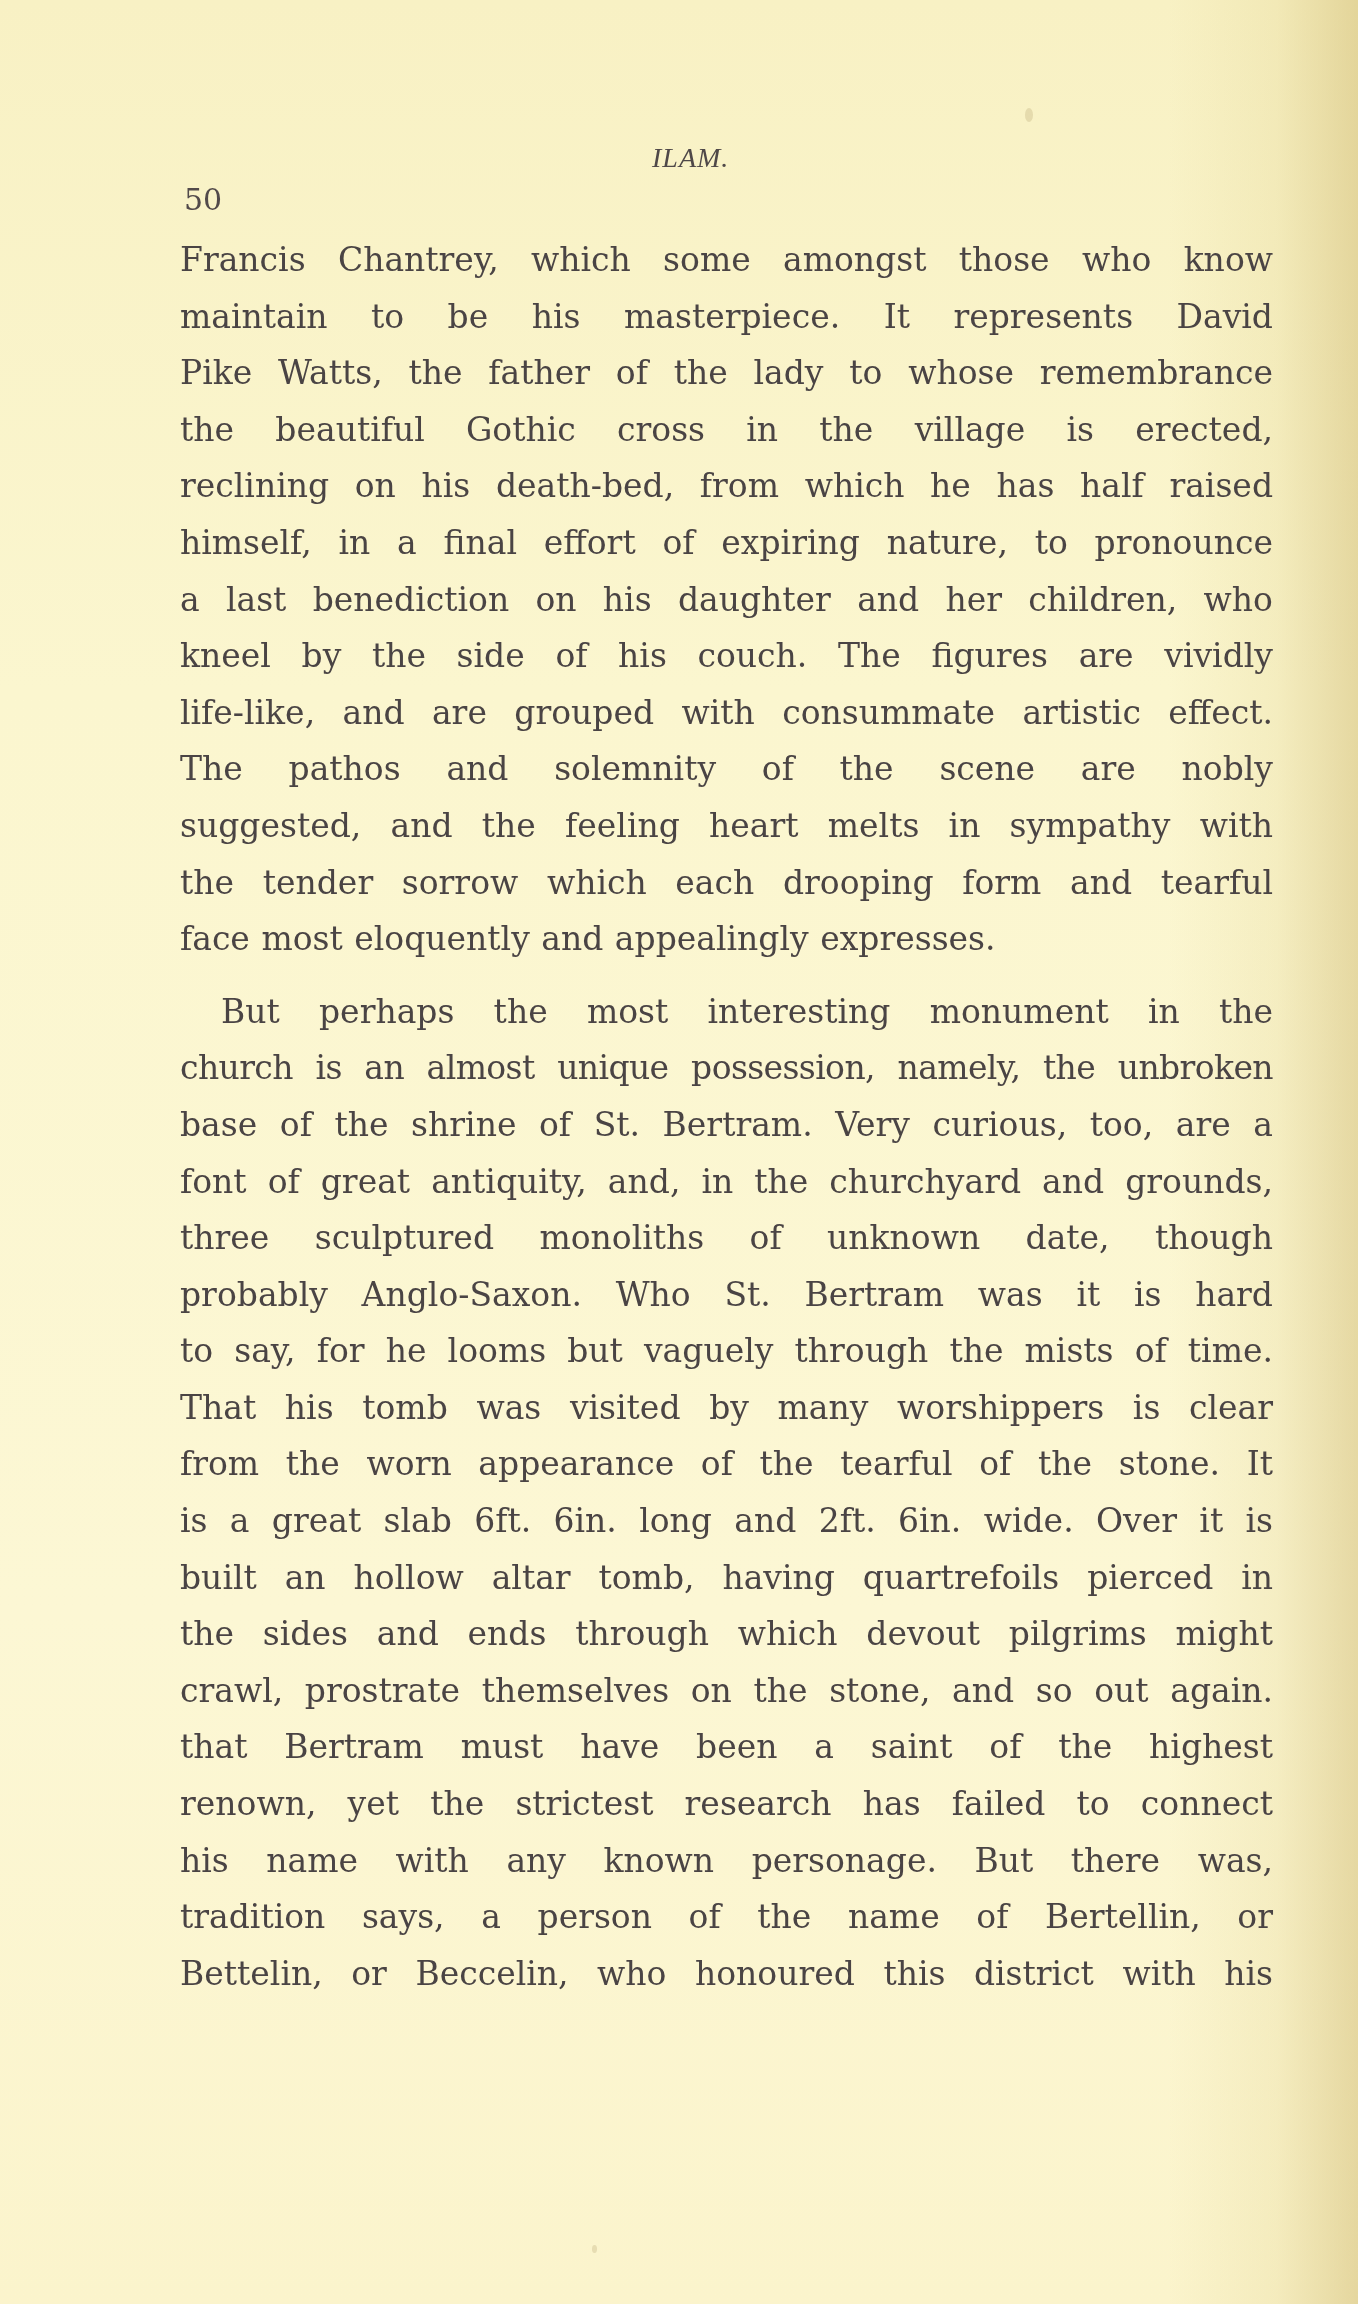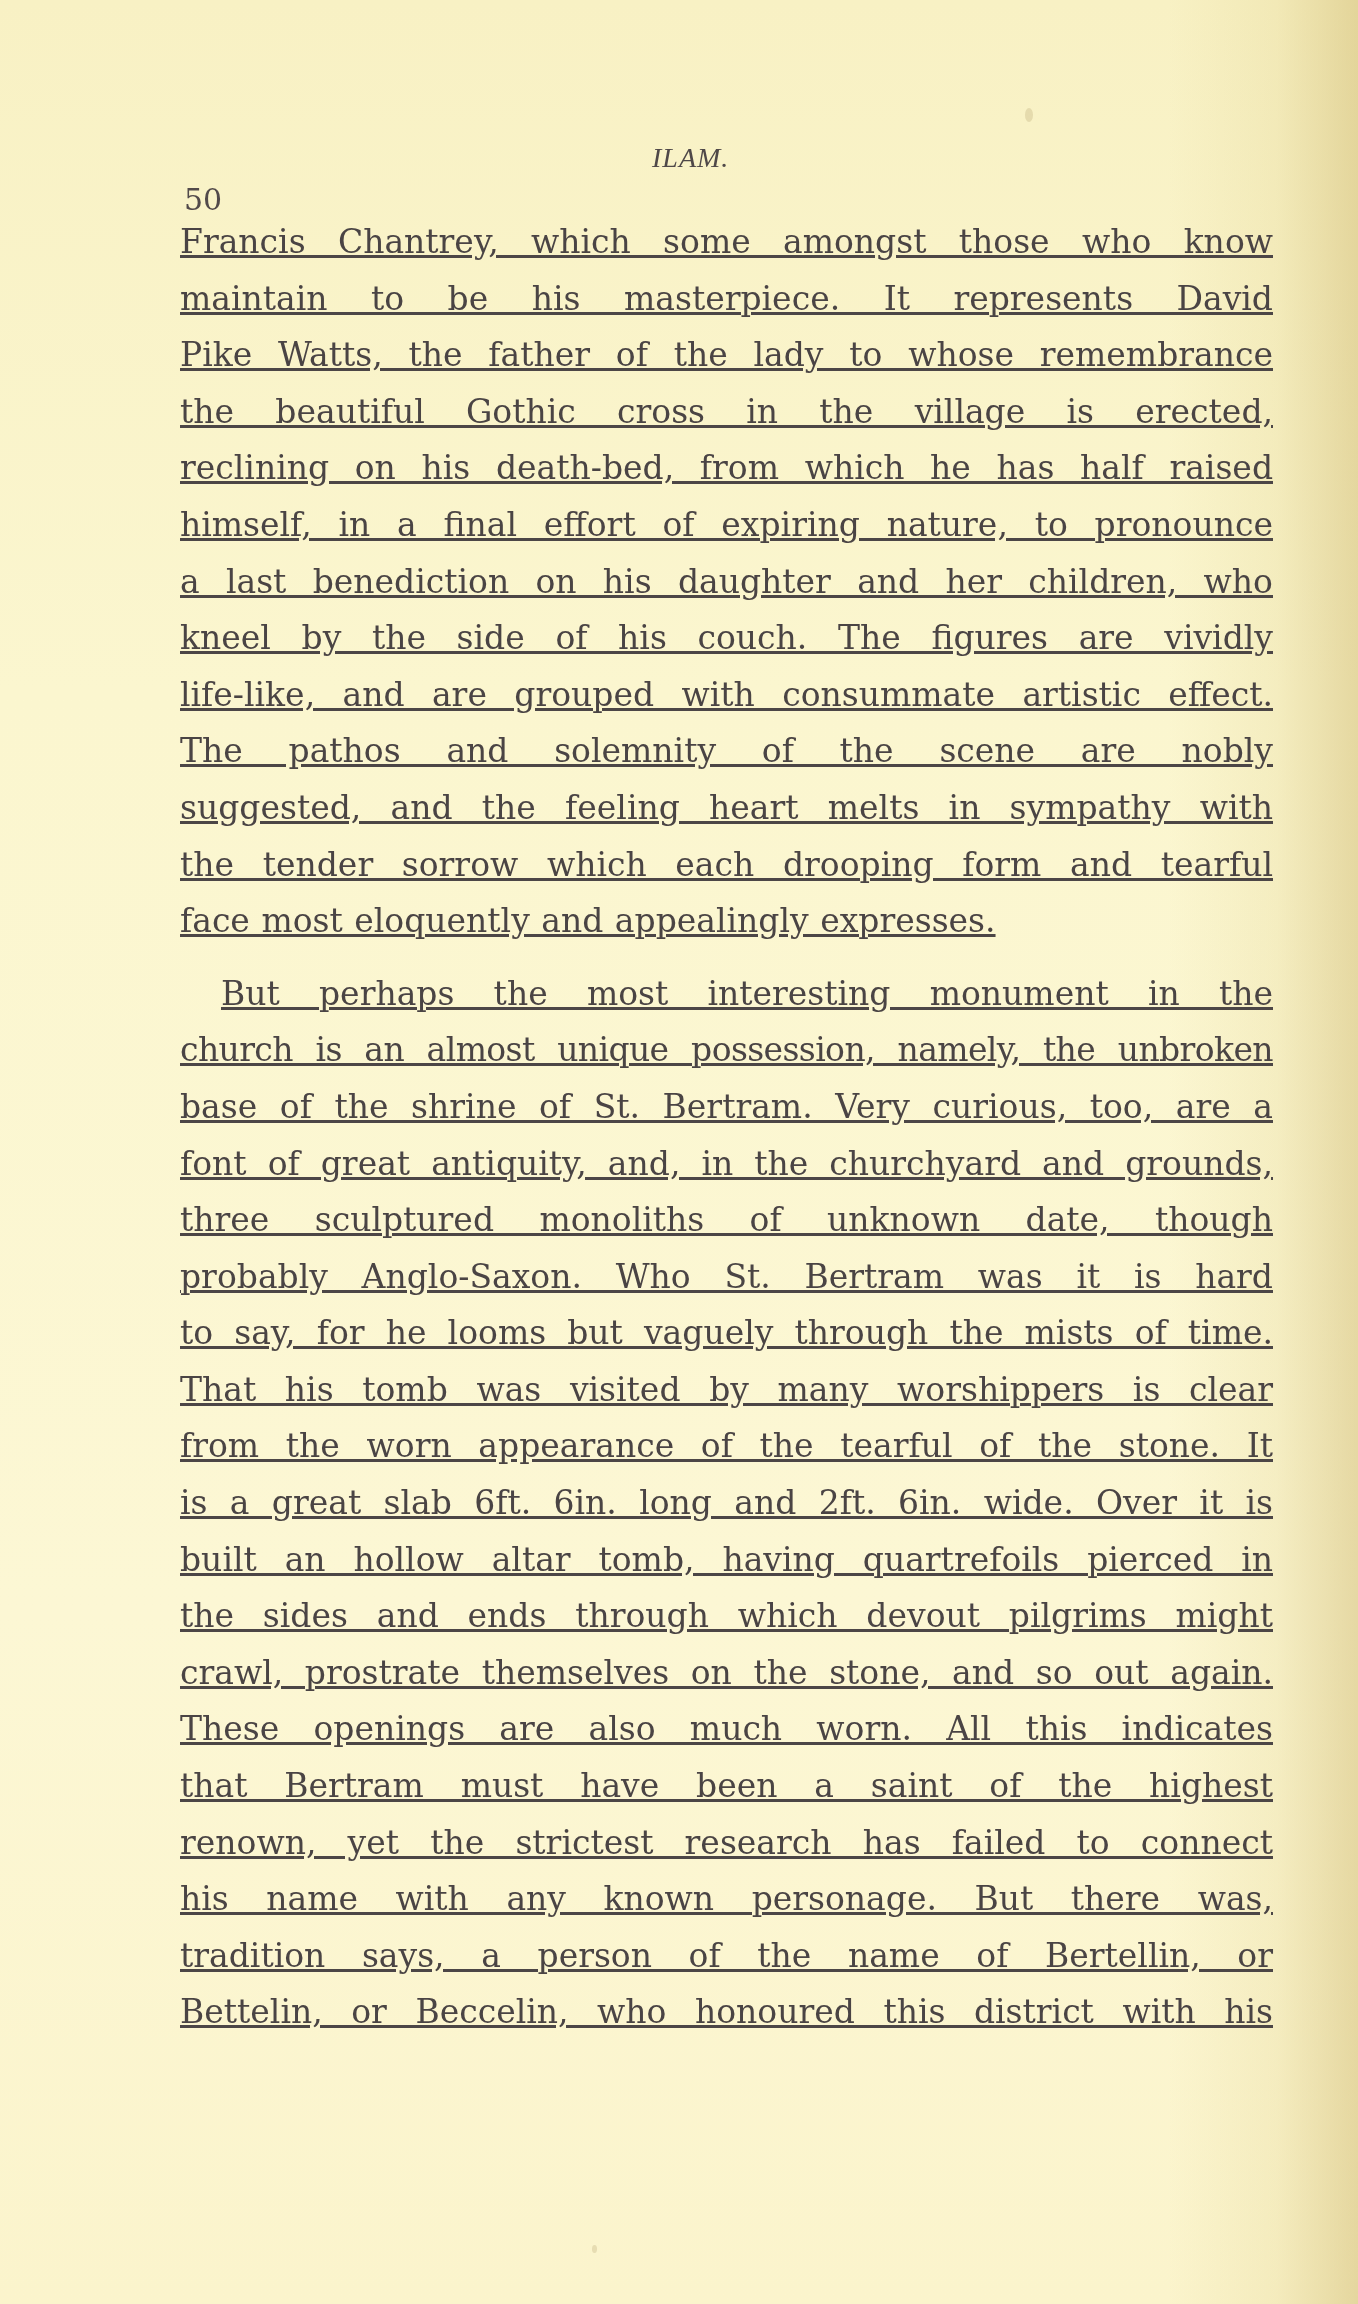--- a/index.html
+++ b/index.html
@@ -47,23 +47,22 @@
       top: 0;
       font-size: 28px;
       font-style: italic;
       letter-spacing: 1px;
       font-family: "Liberation Serif", serif;
       color: #4f4848;
     }
     .body-text {
       position: absolute;
       left: 180px;
-      top: 214px;
+      top: 232px;
       width: 1093px;
-      text-decoration: underline;
     }
     .line {
       display: block;
       height: 56.6px;
       line-height: 56.6px;
       font-size: 33px;
       white-space: nowrap;
       text-align: justify;
       text-align-last: justify;
       word-spacing: 1px;
@@ -120,21 +119,20 @@
       <span class="line">font of great antiquity, and, in the churchyard and grounds,</span>
       <span class="line">three sculptured monoliths of unknown date, though</span>
       <span class="line">probably Anglo-Saxon. Who St. Bertram was it is hard</span>
       <span class="line">to say, for he looms but vaguely through the mists of time.</span>
       <span class="line">That his tomb was visited by many worshippers is clear</span>
       <span class="line">from the worn appearance of the tearful of the stone. It</span>
       <span class="line">is a great slab 6ft. 6in. long and 2ft. 6in. wide. Over it is</span>
       <span class="line">built an hollow altar tomb, having quartrefoils pierced in</span>
       <span class="line">the sides and ends through which devout pilgrims might</span>
       <span class="line">crawl, prostrate themselves on the stone, and so out again.</span>
-      <span class="line">These openings are also much worn. All this indicates</span>
       <span class="line">that Bertram must have been a saint of the highest</span>
       <span class="line">renown, yet the strictest research has failed to connect</span>
       <span class="line">his name with any known personage. But there was,</span>
       <span class="line">tradition says, a person of the name of Bertellin, or</span>
       <span class="line">Bettelin, or Beccelin, who honoured this district with his</span>
     </div>
   </div>
 </div>
 
 </body></html>

